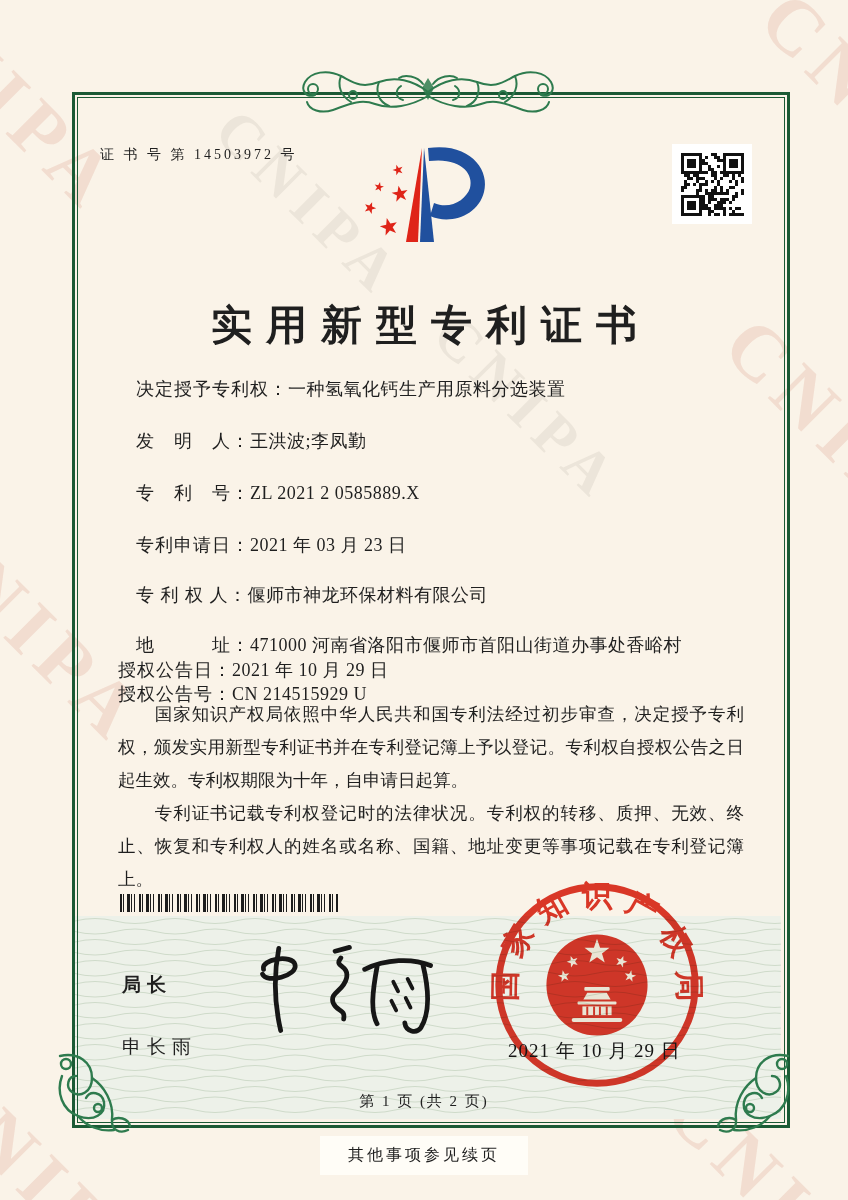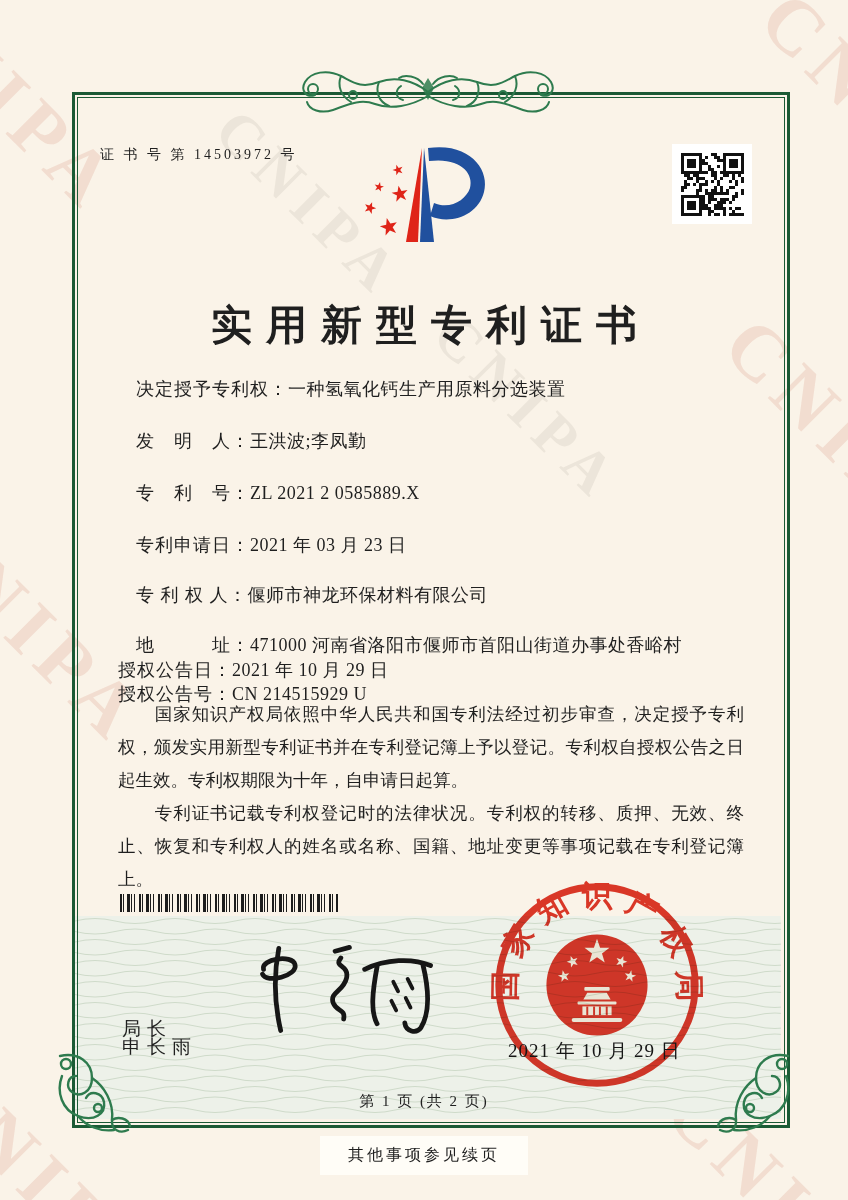--- a/index.html
+++ b/index.html
@@ -49,21 +49,21 @@
   
   .band{position:absolute;left:75px;top:916px;width:706px;height:203px;background:#edf1e9;z-index:2;overflow:hidden;}
   .band svg{position:absolute;left:0;top:0;}
   .barcode{position:absolute;left:120px;top:894px;width:218px;height:18px;z-index:6;
     background:repeating-linear-gradient(90deg,
       #1c1c1c 0 2px,rgba(0,0,0,0) 2px 3px,
       #1c1c1c 3px 4px,rgba(0,0,0,0) 4px 7px,
       #1c1c1c 7px 10px,rgba(0,0,0,0) 10px 11px,
       #1c1c1c 11px 12px,rgba(0,0,0,0) 12px 14px,
       #1c1c1c 14px 15px,rgba(0,0,0,0) 15px 19px);}
-  .sig-title{position:absolute;left:122px;top:1016px;font-size:19px;letter-spacing:6px;z-index:6;}
+  .sig-title{position:absolute;left:122px;top:972px;font-size:19px;letter-spacing:6px;z-index:6;font-weight:bold;}
   .sig-name{position:absolute;left:122px;top:1034px;font-size:19px;letter-spacing:6px;z-index:6;}
   .signature{position:absolute;left:240px;top:935px;z-index:6;}
   .seal{position:absolute;left:490px;top:878px;z-index:5;mix-blend-mode:multiply;}
   .seal-date{position:absolute;left:508px;top:1038px;font-size:19px;letter-spacing:1px;z-index:7;color:#161616;white-space:pre;}
   .page-info{position:absolute;left:0;top:1092px;width:100%;text-align:center;font-size:15px;
              letter-spacing:2px;z-index:6;}
   .cont-note{position:absolute;left:50%;top:1136px;transform:translateX(-50%);
              background:#fffdf7;padding:9px 28px;font-size:16px;letter-spacing:3px;z-index:5;}
 </style>
 </head>

